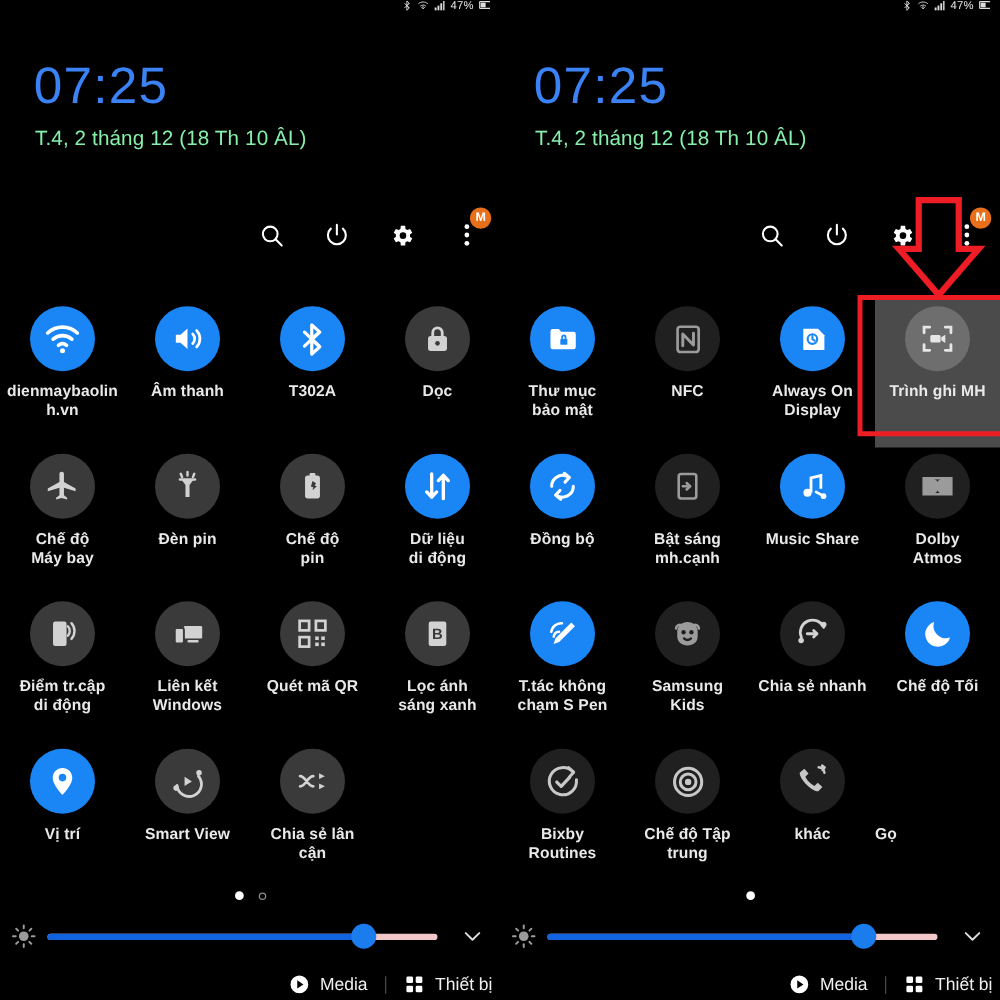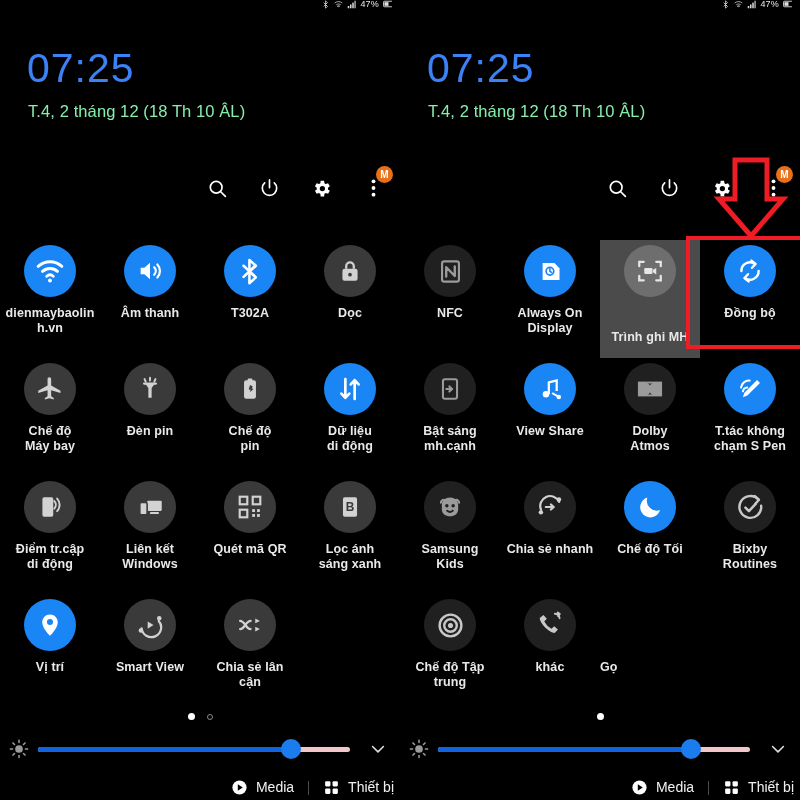--- a/index.html
+++ b/index.html
@@ -85,21 +85,21 @@
   .tile-circle svg  { display: block; }
   .tile-label {
     margin-top: 9px; width: 96px; text-align: center;
     font-size: 12.5px; line-height: 15px; color: #e9e9e9;
     font-weight: 700; letter-spacing: .1px;
     word-break: break-word;
   }
   .tile-label.clip { width: 100px; overflow: hidden; white-space: nowrap; }
 
   
-  .tile.highlighted { background: #4b4b4b; gap: 24px; }
+  .tile.highlighted { background: #4b4b4b; }
 
   
   .dots {
     position: absolute; top: 713px; left: 0; width: 400px;
     display: flex; justify-content: center; align-items: center; gap: 12px;
   }
   .dot { width: 7px; height: 7px; border-radius: 50%; background: #fff; }
   .dot.inactive { background: transparent; border: 1px solid #8a8a8a; width:6px; height:6px; }
 
   
@@ -494,20 +494,30 @@
             <circle cx="3" cy="3" r="2.3" fill="#fff"></circle>
             <circle cx="3" cy="11" r="2.3" fill="#fff"></circle>
             <circle cx="3" cy="19" r="2.3" fill="#fff"></circle>
           </svg>
         <span class="badge-m">M</span>
       </div>
     </div>
 
     <div class="grid">
 
+      <div class="tile">
+        <div class="tile-circle on">
+          <svg width="27" height="27" viewBox="0 0 24 24">
+              <path d="M3 6.2A1.6 1.6 0 014.6 4.6h4.3l1.7 2h8.8a1.6 1.6 0 011.6 1.6v9.2a1.6 1.6 0 01-1.6 1.6H4.6A1.6 1.6 0 013 17.4z" fill="#fff"></path>
+              <rect x="10" y="11.6" width="5" height="4.3" rx=".7" fill="#1a85f5"></rect>
+              <path d="M11.3 11.6v-1.3a1.2 1.2 0 012.4 0v1.3" fill="none" stroke="#1a85f5" stroke-width="1.3"></path>
+            </svg>
+        </div>
+        <div class="tile-label">Thư mục<br>bảo mật</div>
+      </div>
 
       <div class="tile">
         <div class="tile-circle dark">
           <svg width="27" height="27" viewBox="0 0 24 24">
               <rect x="4.5" y="3" width="15" height="18" rx="2" fill="none" stroke="#9b9b9b" stroke-width="1.9"></rect>
               <path d="M8.2 16.5V8.2l7.6 7.8V7.6" fill="none" stroke="#9b9b9b" stroke-width="2.1" stroke-linecap="round" stroke-linejoin="round"></path>
             </svg>
         </div>
         <div class="tile-label">NFC</div>
       </div>
@@ -564,21 +574,21 @@
 
       <div class="tile">
         <div class="tile-circle on">
           <svg width="27" height="27" viewBox="0 0 24 24">
               <path d="M10.5 16V5.6l7-1.6v9.4" fill="none" stroke="#fff" stroke-width="2"></path>
               <circle cx="8" cy="16.2" r="2.9" fill="#fff"></circle>
               <path d="M14 15.5l4.5 2.6" stroke="#fff" stroke-width="1.8" stroke-linecap="round"></path>
               <circle cx="19.4" cy="18.6" r="2" fill="#fff"></circle>
             </svg>
         </div>
-        <div class="tile-label">View Share</div>
+        <div class="tile-label">Music Share</div>
       </div>
 
       <div class="tile">
         <div class="tile-circle dark">
           <svg width="28" height="28" viewBox="0 0 24 24">
               <rect x="2.5" y="6.5" width="19" height="11" fill="none" stroke="#9b9b9b" stroke-width="1.7"></rect>
               <path d="M2.5 6.5h5a5.5 5.5 0 010 11h-5z" fill="#9b9b9b"></path>
               <path d="M21.5 6.5h-5a5.5 5.5 0 000 11h5z" fill="#9b9b9b"></path>
             </svg>
         </div>

